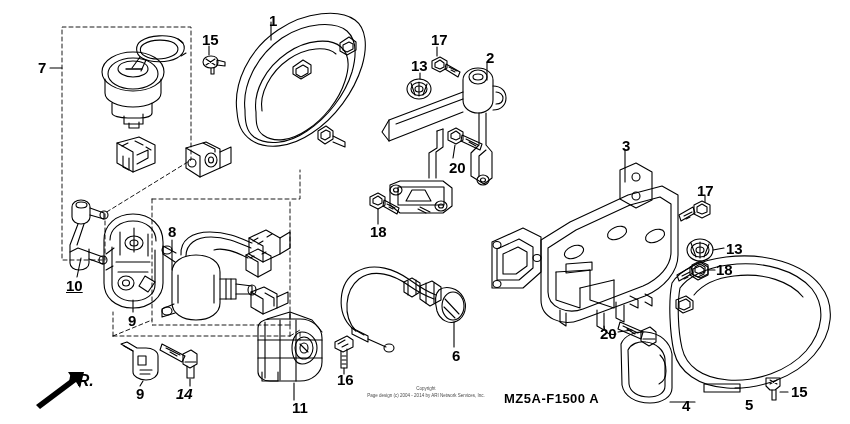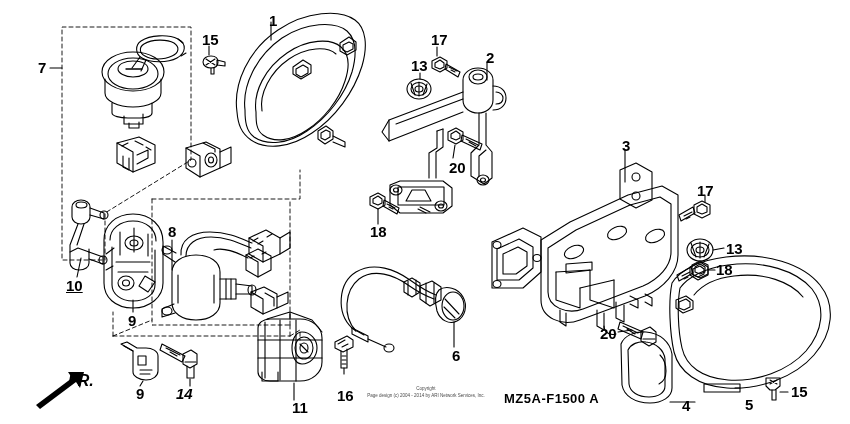--- a/index.html
+++ b/index.html
@@ -418,21 +418,21 @@
   <div class="lbl" style="left:168px;top:224px;">8</div>
   <div class="lbl" style="left:128px;top:313px;">9</div>
   <div class="lbl" style="left:66px;top:278px;text-decoration:underline;">10</div>
   <div class="lbl" style="left:292px;top:400px;">11</div>
   <div class="lbl" style="left:136px;top:386px;">9</div>
   <div class="lbl" style="left:411px;top:58px;">13</div>
   <div class="lbl" style="left:726px;top:241px;">13</div>
   <div class="lbl" style="left:176px;top:386px;font-style:italic;">14</div>
   <div class="lbl" style="left:202px;top:32px;">15</div>
   <div class="lbl" style="left:791px;top:384px;">15</div>
-  <div class="lbl" style="left:337px;top:388px;">16</div>
+  <div class="lbl" style="left:337px;top:372px;">16</div>
   <div class="lbl" style="left:431px;top:32px;">17</div>
   <div class="lbl" style="left:697px;top:183px;">17</div>
   <div class="lbl" style="left:370px;top:224px;">18</div>
   <div class="lbl" style="left:716px;top:262px;">18</div>
   <div class="lbl" style="left:449px;top:160px;">20</div>
   <div class="lbl" style="left:600px;top:326px;text-align:center;">20</div>
 
   <div class="fr" style="left:62px;top:372px;margin-left:6px;">FR.</div>
 
   <div class="copy" style="left:336px;top:386px;width:180px;">Copyright</div>

